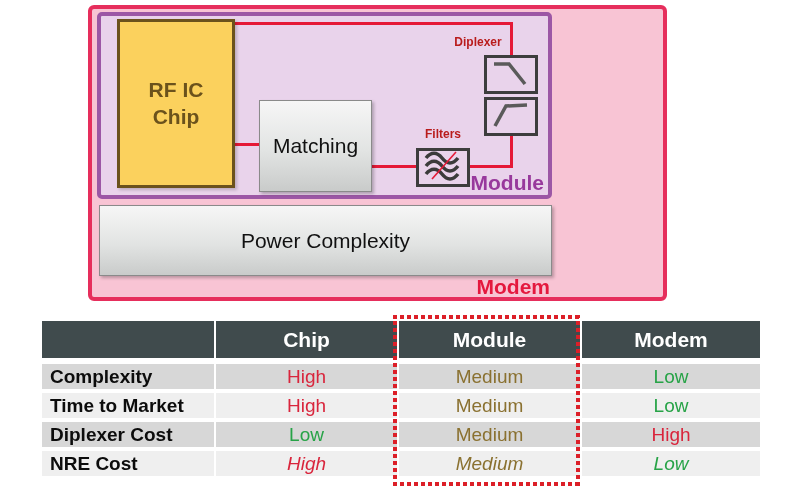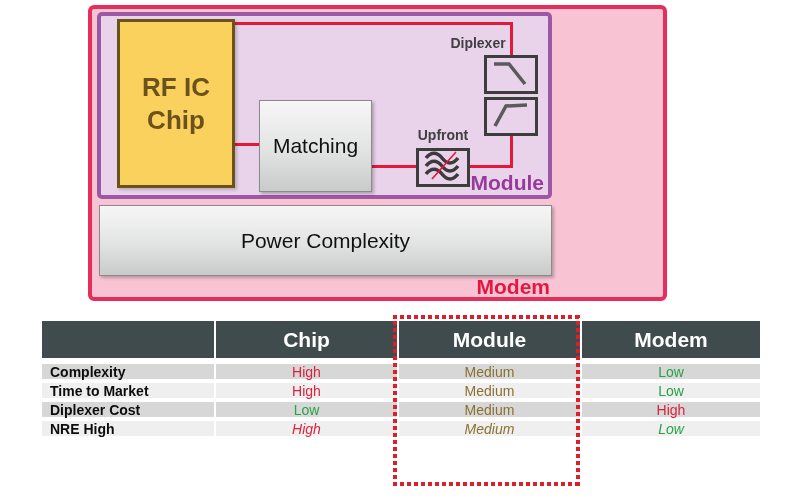--- a/index.html
+++ b/index.html
@@ -14,21 +14,21 @@
     background:#f8c4d4;border:4px solid #e62e5c;border-radius:6px;
   }
   .module-box{
     position:absolute;left:97px;top:12px;width:455px;height:187px;
     background:#e9d3eb;border:4px solid #9c57a5;border-radius:5px;
   }
   .chip-box{
     position:absolute;left:117px;top:19px;width:118px;height:169px;
     background:#fbd15d;border:3px solid #6b521c;
     display:flex;align-items:center;justify-content:center;
-    font-size:26px;font-weight:bold;color:#6b521c;text-align:center;
+    font-size:21px;font-weight:bold;color:#6b521c;text-align:center;
     white-space:pre-line;line-height:1.25;box-shadow:2px 2px 3px rgba(0,0,0,.2);
   }
   .gray-box{
     background:linear-gradient(180deg,#f6f6f6 0%,#e2e4e3 55%,#c9cbca 100%);
     border:1px solid #8a8a8a;box-shadow:2px 2px 3px rgba(0,0,0,.25);
     display:flex;align-items:center;justify-content:center;color:#111;
   }
   .matching-box{position:absolute;left:259px;top:100px;width:113px;height:92px;font-size:21px;}
   .pm-box{position:absolute;left:99px;top:205px;width:453px;height:71px;font-size:21px;}
   .hw-box{
@@ -37,21 +37,21 @@
     background:linear-gradient(135deg,#f4f4f4 0%,#dcdfde 60%,#c8cccb 100%);
   }
   .icon-box{
     position:absolute;border:3px solid #3d3d3d;background:transparent;
     display:flex;align-items:center;justify-content:center;
   }
   .filters-box{left:416px;top:148px;width:54px;height:39px;}
   .dip-top-box{left:484px;top:55px;width:54px;height:39px;}
   .dip-bottom-box{left:484px;top:97px;width:54px;height:39px;}
   .small-label{
-    position:absolute;font-size:14px;color:#404040;font-weight:bold;text-align:center;
+    position:absolute;font-size:12px;color:#b91c1c;font-weight:bold;text-align:center;
   }
   .filters-label{left:406px;top:127px;width:74px;}
   .diplexer-label{left:438px;top:35px;width:80px;}
   .module-label{
     position:absolute;left:452px;top:171px;width:92px;text-align:right;
     font-size:21px;font-weight:bold;color:#98399c;
   }
   .modem-label{
     position:absolute;left:458px;top:275px;width:92px;text-align:right;
     font-size:21px;font-weight:bold;color:#e4183e;
@@ -63,21 +63,21 @@
   .t-row.header{margin-bottom:6px;}
   .t-cell{display:flex;align-items:center;}
   .c1{width:172px;}
   .c2{width:181px;}
   .c3{width:181px;}
   .c4{width:178px;}
   .head-cell{
     height:37px;background:#404b4d;color:#fff;font-size:21px;font-weight:bold;
     justify-content:center;
   }
-  .body-cell{height:15px;font-size:14px;}
+  .body-cell{height:25px;font-size:19px;}
   .row-a .body-cell{background:#d7d7d7;}
   .row-b .body-cell{background:#efefef;}
   .label-cell{font-weight:bold;color:#0c0c0c;padding-left:8px;}
   .value-cell{justify-content:center;}
   .italic .value-cell{font-style:italic;}
   .dotted-rect{
     position:absolute;left:393px;top:315px;width:187px;height:171px;z-index:5;pointer-events:none;
     background:
       repeating-linear-gradient(90deg,#dc1f28 0 4px,transparent 4px 7px) top left / 100% 4px no-repeat,
       repeating-linear-gradient(90deg,#dc1f28 0 4px,transparent 4px 7px) bottom left / 100% 4px no-repeat,
@@ -98,21 +98,21 @@
   <div class="rline" style="left:235px;top:143px;width:24px;height:3px;"></div>
   <div class="rline" style="left:372px;top:165px;width:44px;height:3px;"></div>
   <div class="rline" style="left:470px;top:165px;width:43px;height:3px;"></div>
   <div class="rline" style="left:510px;top:136px;width:3px;height:32px;"></div>
 
   <div class="chip-box">RF IC
 Chip</div>
   <div class="gray-box matching-box">Matching</div>
   <div class="gray-box pm-box">Power Complexity</div>
 
-  <div class="small-label filters-label">Upfront</div>
+  <div class="small-label filters-label">Filters</div>
   <div class="icon-box filters-box">
     <span>
       <svg width="48" height="33" viewBox="0 0 48 33">
         <path d="M7,9 C12,2.5 18,2.5 23,9 C28,15.5 34,15.5 39,9" fill="none" stroke="#3b3b3b" stroke-width="3.5"></path>
         <path d="M7,17 C12,10.5 18,10.5 23,17 C28,23.5 34,23.5 39,17" fill="none" stroke="#3b3b3b" stroke-width="3.5"></path>
         <path d="M7,25 C12,18.5 18,18.5 23,25 C28,31.5 34,31.5 39,25" fill="none" stroke="#3b3b3b" stroke-width="3.5"></path>
         <line x1="13" y1="30" x2="37" y2="3" stroke="#e51937" stroke-width="1.6"></line>
       </svg>
     </span>
   </div>
@@ -159,21 +159,21 @@
     </div>
 
     <div class="t-row row-a">
       <div class="t-cell body-cell label-cell c1">Diplexer Cost</div>
       <div class="t-cell body-cell value-cell c2" style="color: rgb(39, 163, 71);">Low</div>
       <div class="t-cell body-cell value-cell c3" style="color: rgb(138, 113, 48);">Medium</div>
       <div class="t-cell body-cell value-cell c4" style="color: rgb(217, 37, 60);">High</div>
     </div>
 
     <div class="t-row row-b italic">
-      <div class="t-cell body-cell label-cell c1">NRE High</div>
+      <div class="t-cell body-cell label-cell c1">NRE Cost</div>
       <div class="t-cell body-cell value-cell c2" style="color: rgb(217, 37, 60);">High</div>
       <div class="t-cell body-cell value-cell c3" style="color: rgb(138, 113, 48);">Medium</div>
       <div class="t-cell body-cell value-cell c4" style="color: rgb(39, 163, 71);">Low</div>
     </div>
   </div>
 
   <div class="dotted-rect"></div>
 
 </div>
 

